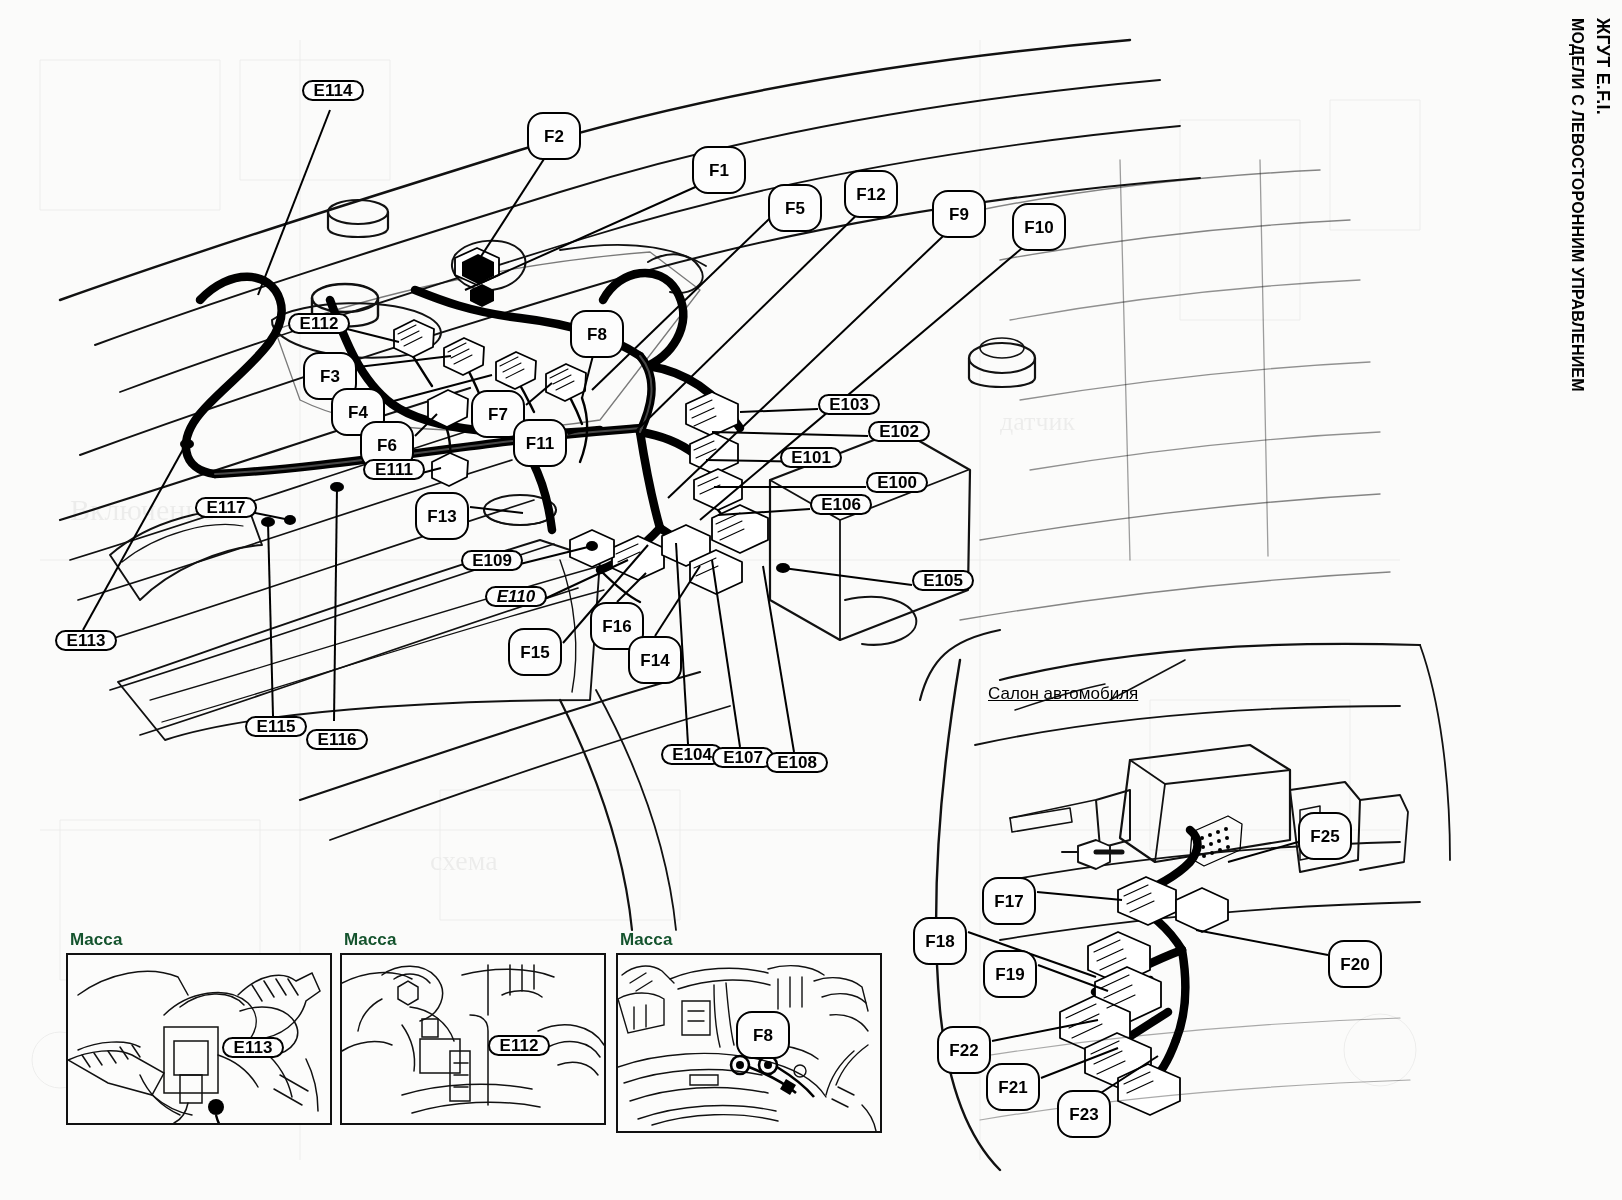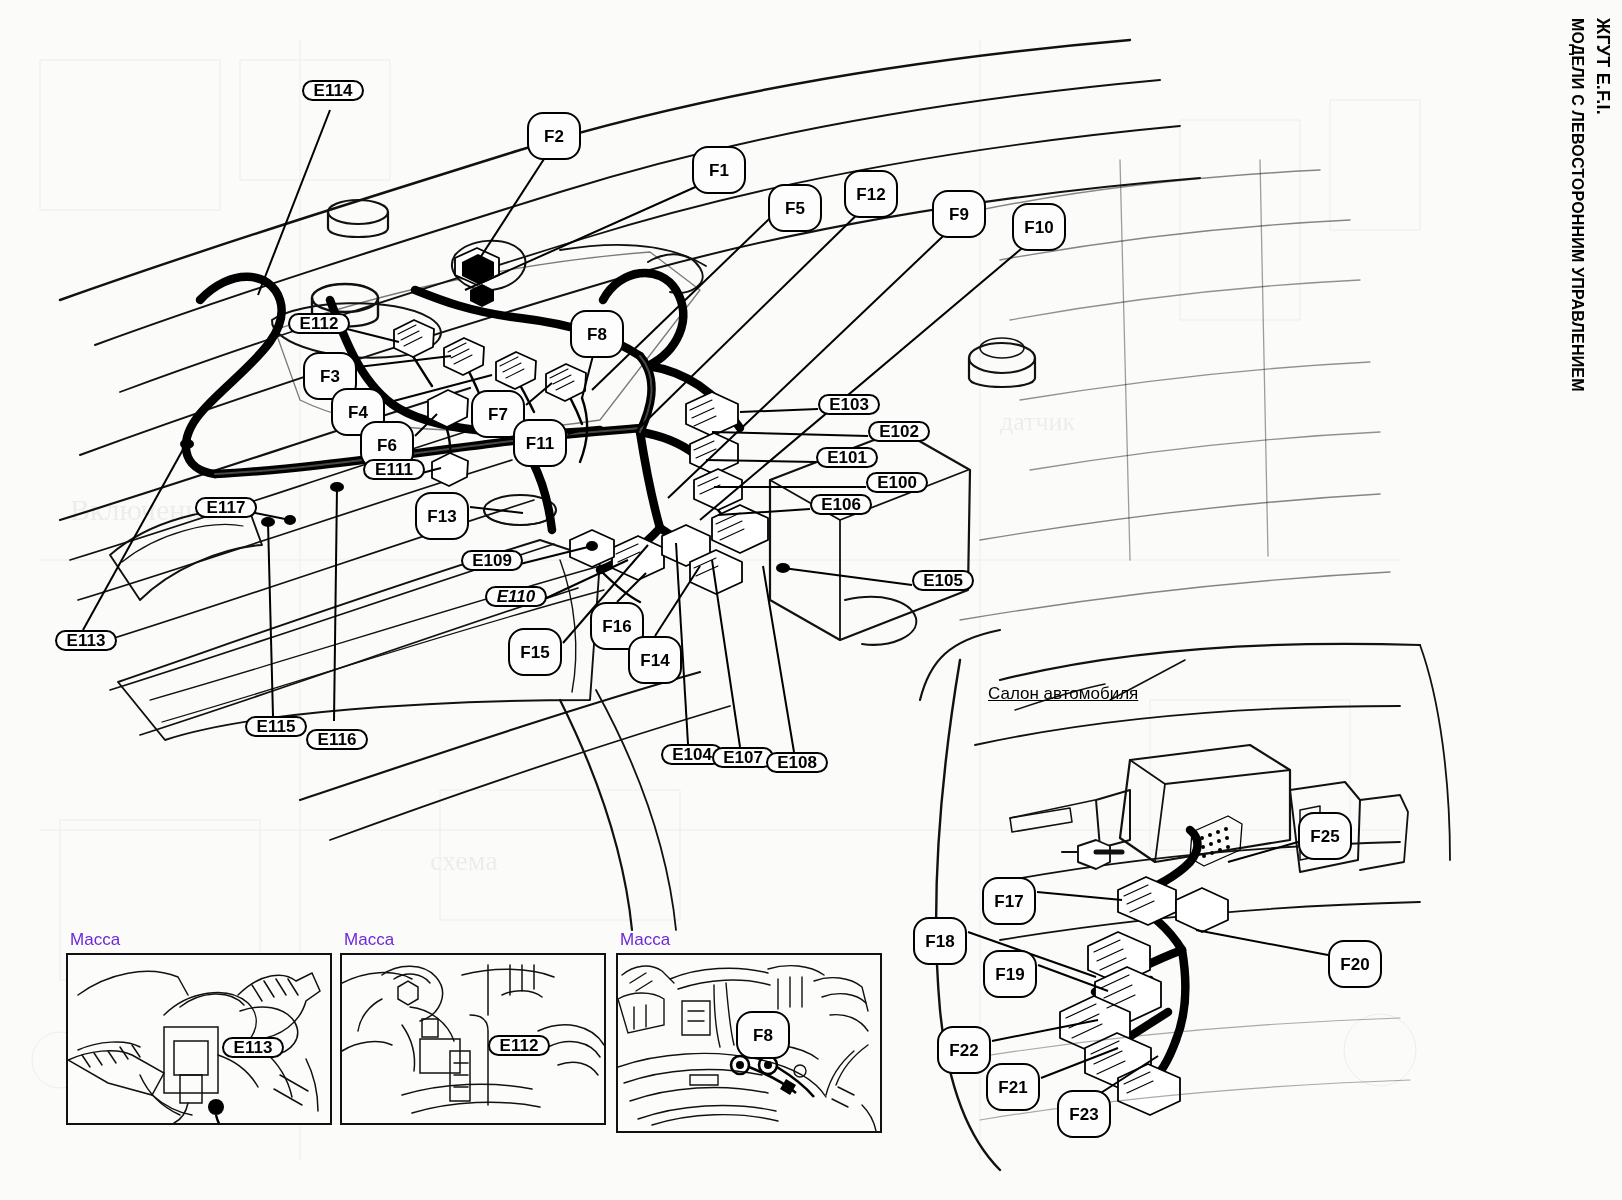--- a/index.html
+++ b/index.html
@@ -19,21 +19,21 @@
        align-items:center;justify-content:center;line-height:1;z-index:40;
        box-sizing:border-box;}
   .bal.w3{width:54px;height:48px;font-size:17px;border-radius:16px;}
   .bal.w4{width:62px;height:21px;font-size:17px;border-radius:16px;}
 
   
   svg.layer{position:absolute;left:0;top:0;width:1622px;height:1200px;}
   svg.layer *{vector-effect:non-scaling-stroke;}
 
   
-  .masscap{position:absolute;font-size:17px;color:#6d28d9;}
+  .masscap{position:absolute;font-size:17px;color:#14532d;font-weight:bold;}
   .massbox{position:absolute;border:2px solid #111;background:#fcfcfb;overflow:hidden;}
 
   .cabcap{position:absolute;font-size:17px;color:#000;}
 </style>
 </head>
 <body>
 
 <div id="page">
 
   <svg class="layer" aria-hidden="true">
@@ -334,21 +334,21 @@
       <div class="bal w3" style="left: 331px; top: 388px;">F4</div>
       <div class="bal w3" style="left: 471px; top: 390px;">F7</div>
       <div class="bal w3" style="left: 570px; top: 310px;">F8</div>
       <div class="bal w3" style="left: 360px; top: 421px;">F6</div>
       <div class="bal w3" style="left: 513px; top: 419px;">F11</div>
       <div class="bal w4" style="left: 363px; top: 459px;">E111</div>
       <div class="bal w3" style="left: 415px; top: 492px;">F13</div>
       <div class="bal w4" style="left: 195px; top: 497px;">E117</div>
       <div class="bal w4" style="left: 818px; top: 394px;">E103</div>
       <div class="bal w4" style="left: 868px; top: 421px;">E102</div>
-      <div class="bal w4" style="left: 816px; top: 447px;">E101</div>
+      <div class="bal w4" style="left: 780px; top: 447px;">E101</div>
       <div class="bal w4" style="left: 866px; top: 472px;">E100</div>
       <div class="bal w4" style="left: 810px; top: 494px;">E106</div>
       <div class="bal w4" style="left: 912px; top: 570px; text-align: center;">E105</div>
       <div class="bal w4" style="left: 461px; top: 550px;">E109</div>
       <div class="bal w4" style="left: 485px; top: 586px; font-style: italic;">E110</div>
       <div class="bal w3" style="left: 508px; top: 628px;">F15</div>
       <div class="bal w3" style="left: 590px; top: 602px;">F16</div>
       <div class="bal w3" style="left: 628px; top: 636px;">F14</div>
       <div class="bal w4" style="left: 55px; top: 630px;">E113</div>
       <div class="bal w4" style="left: 245px; top: 716px;">E115</div>

